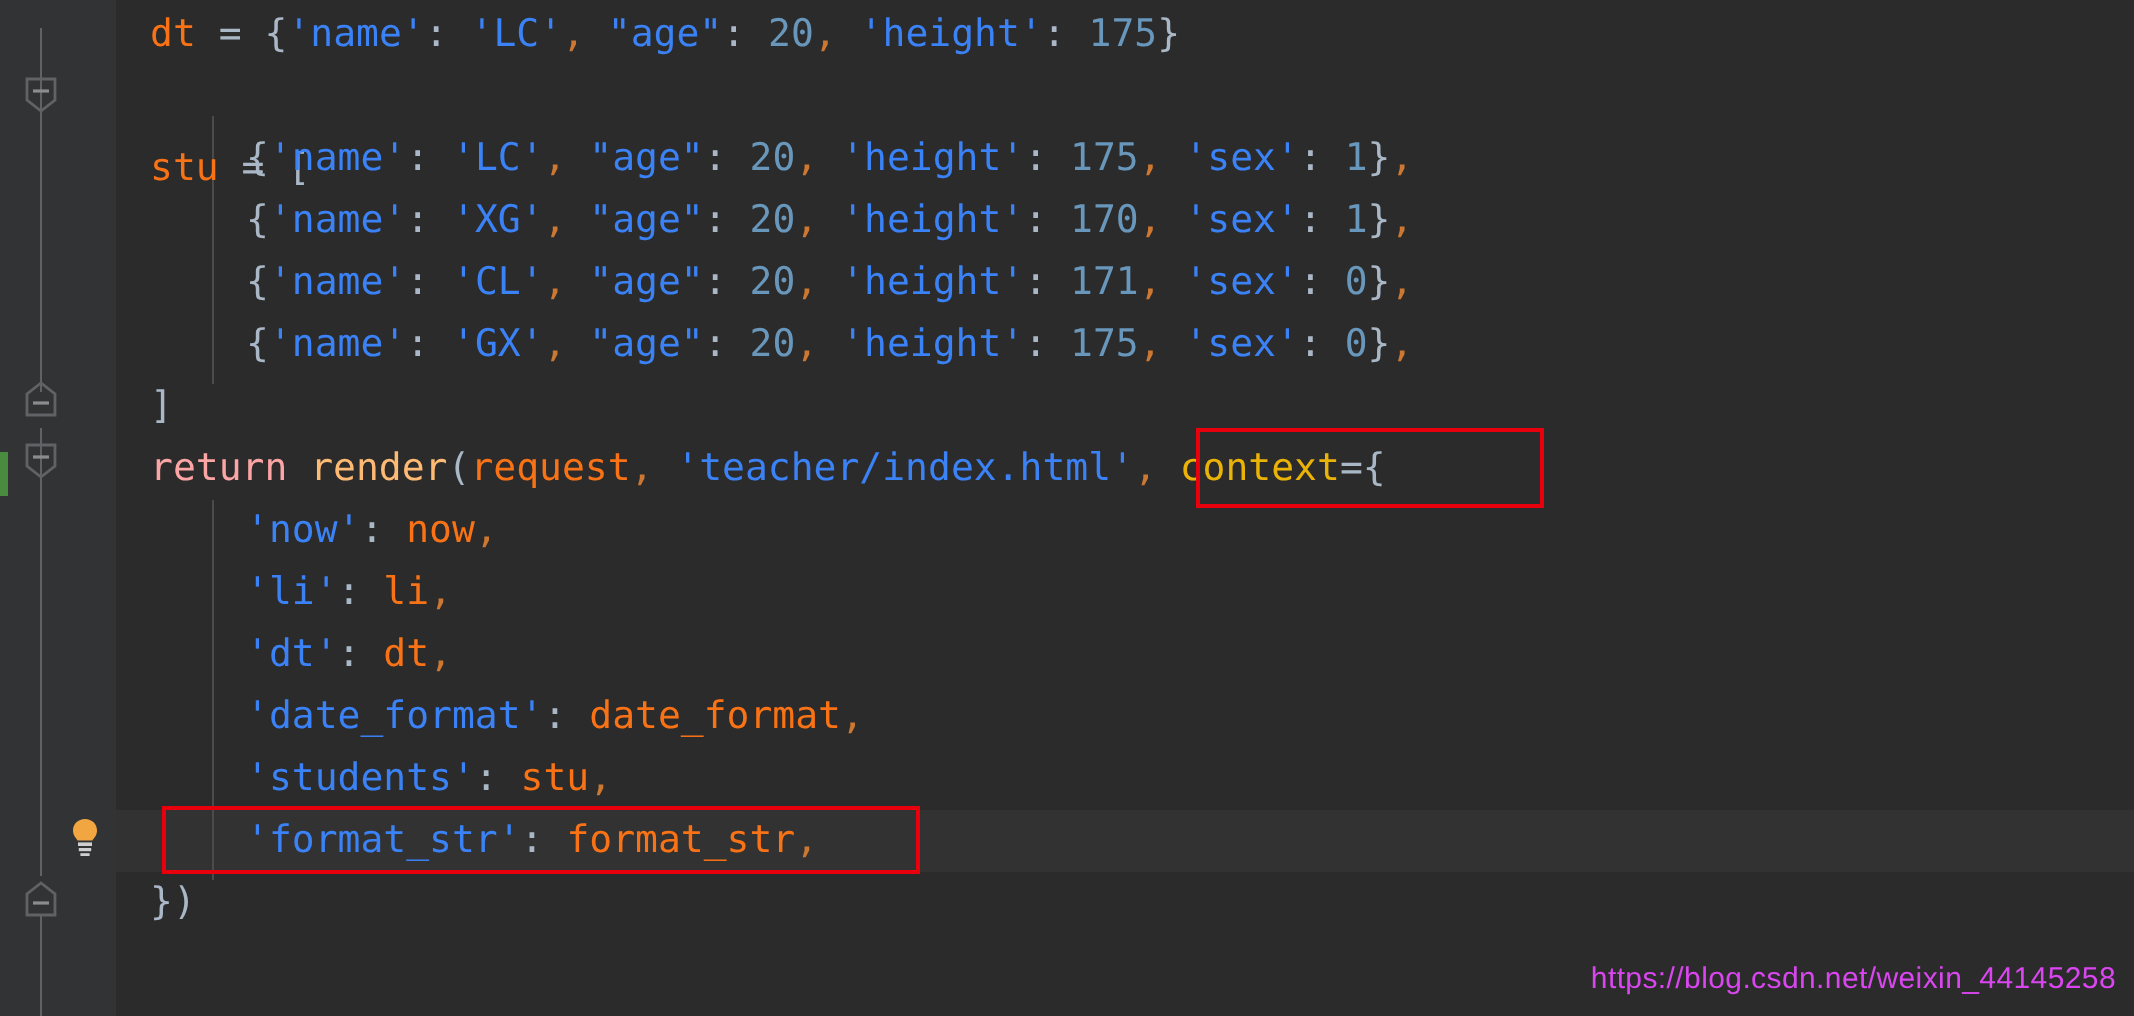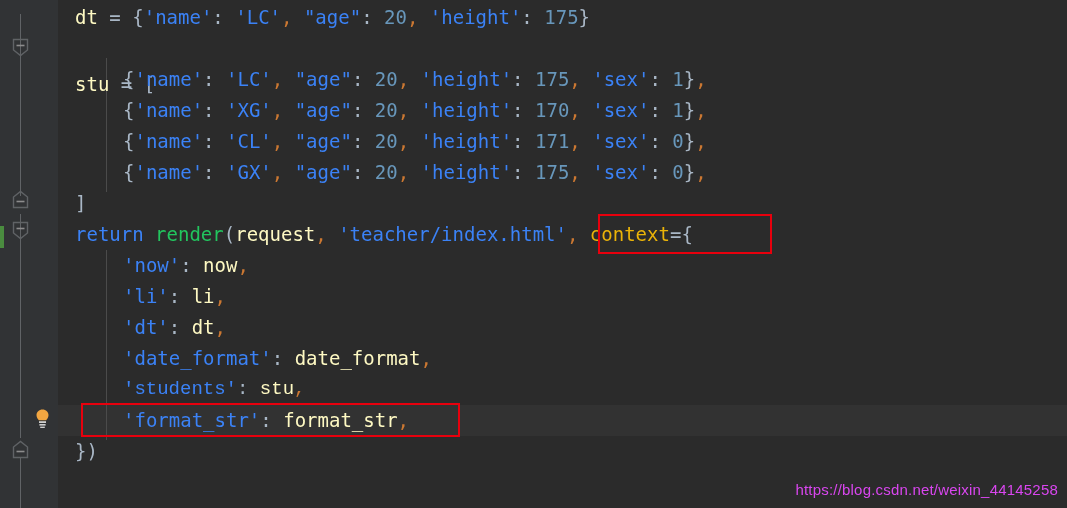--- a/index.html
+++ b/index.html
@@ -76,27 +76,27 @@
     position: absolute;
     left: 0;
     height: 31px;
     line-height: 31px;
     white-space: pre;
     font-size: 19px;
     font-family: "DejaVu Sans Mono", monospace;
     letter-spacing: 0px;
     color: #a9b7c6;
   }
-  .kw   { color: #3b82f6; }
+  .kw   { color: #fca5a5; }
   .str  { color: #3b82f6; }
   .num  { color: #6897bb; }
   .com  { color: #cc7832; }   
   .pun  { color: #a9b7c6; }
-  .fn   { color: #22c55e; }
-  .id   { color: #fef9c3; }
+  .fn   { color: #fdba74; }
+  .id   { color: #f97316; }
   .brc  { color: #a9b7c6; }
   .col  { color: #a9b7c6; }
   .kwarg{ color: #eab308; }
   .eq   { color: #a9b7c6; }
 
   
   .redbox {
     position: absolute;
     border: 2px solid #e8000d;
     box-sizing: border-box;
@@ -191,21 +191,21 @@
     <div class="code-line" style="top:219px; left:17px;" title="return render(request, 'teacher/index.html', context={"><span class="kw">return</span> <span class="fn">render</span><span class="pun">(</span><span class="id">request</span><span class="com">,</span> <span class="str">'teacher/index.html'</span><span class="com">,</span> <span class="kwarg">context</span><span class="eq">=</span><span class="brc">{</span></div>
 
     <div class="code-line" style="top:250px; left:65px;" title="'now': now,"><span class="str">'now'</span><span class="col">:</span> <span class="id">now</span><span class="com">,</span></div>
 
     <div class="code-line" style="top:281px; left:65px;" title="'li': li,"><span class="str">'li'</span><span class="col">:</span> <span class="id">li</span><span class="com">,</span></div>
 
     <div class="code-line" style="top:312px; left:65px;" title="'dt': dt,"><span class="str">'dt'</span><span class="col">:</span> <span class="id">dt</span><span class="com">,</span></div>
 
     <div class="code-line" style="top:343px; left:65px;" title="'date_format': date_format,"><span class="str">'date_format'</span><span class="col">:</span> <span class="id">date_format</span><span class="com">,</span></div>
 
-    <div class="code-line" style="top:374px; left:65px;font-family:Liberation Mono, monospace;" title="'students': stu,"><span class="str">'students'</span><span class="col">:</span> <span class="id">stu</span><span class="com">,</span></div>
+    <div class="code-line" style="top:374px; left:65px;" title="'students': stu,"><span class="str">'students'</span><span class="col">:</span> <span class="id">stu</span><span class="com">,</span></div>
 
     <div class="code-line" style="top:405px; left:65px;" title="'format_str': format_str,"><span class="str">'format_str'</span><span class="col">:</span> <span class="id">format_str</span><span class="com">,</span></div>
 
     <div class="code-line" style="top:436px; left:17px;" title="})"><span class="brc">}</span><span class="pun">)</span></div>
 
   </div>
 
   <div class="redbox" style="left:598px; top:214px; width:174px; height:40px;"></div>
 
   <div class="redbox" style="left:81px; top:403px; width:379px; height:34px;"></div>

